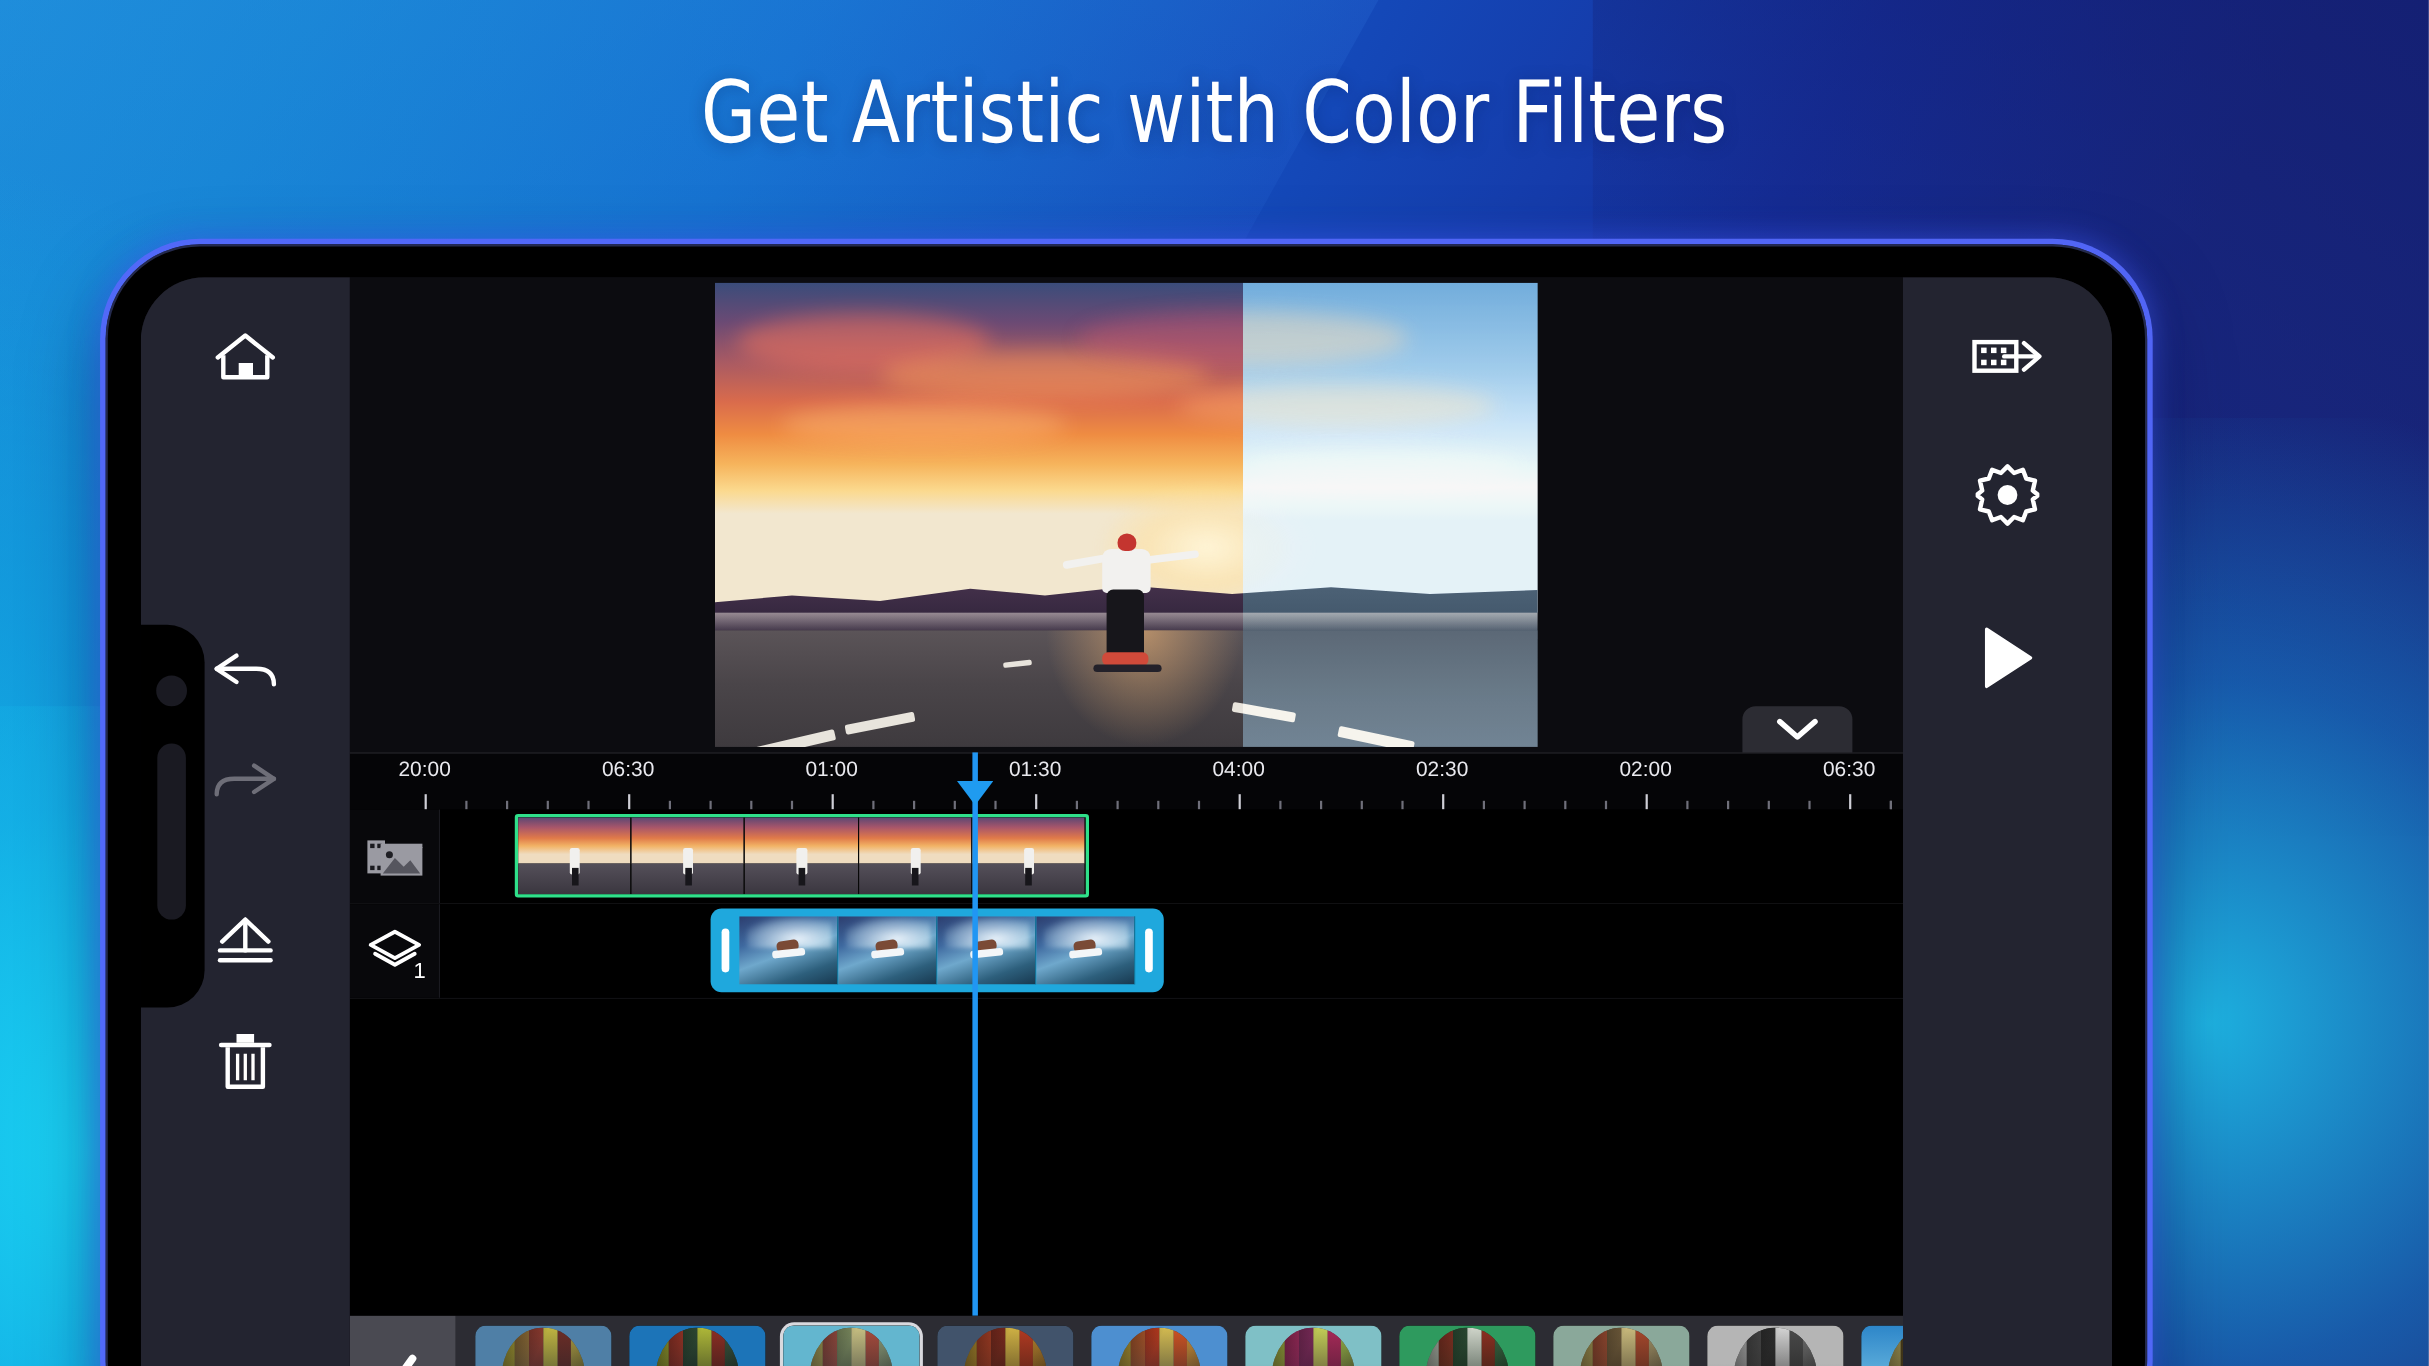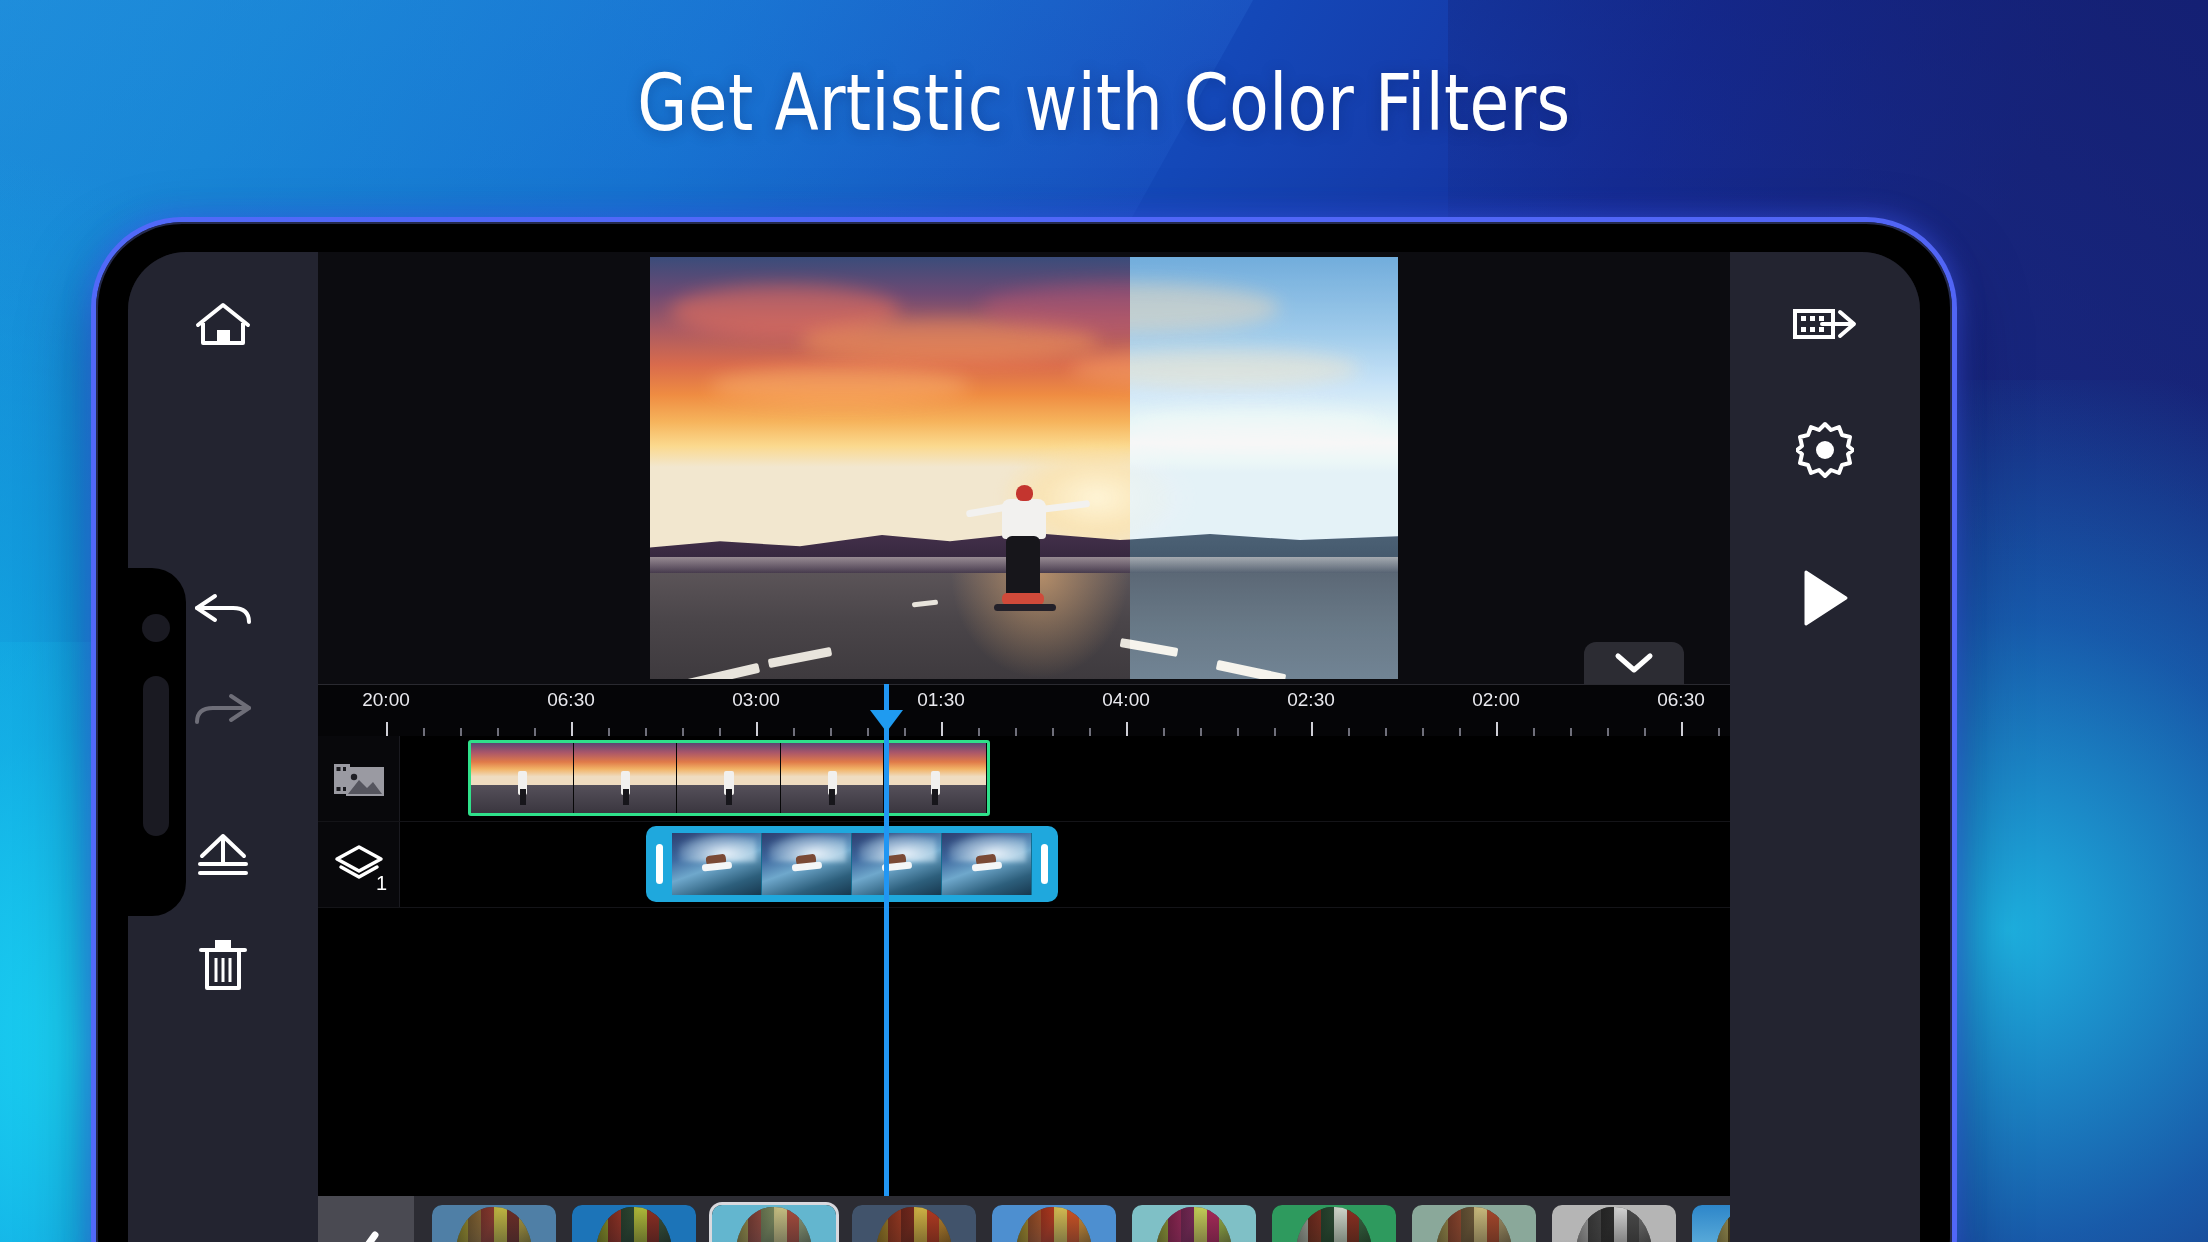--- a/index.html
+++ b/index.html
@@ -593,21 +593,21 @@
                 <div class="tick-minor" style="left: 105px;"></div>
                 <div class="tick-minor" style="left: 142px;"></div>
                 <div class="tick-minor" style="left: 179px;"></div>
                 <div class="tick-minor" style="left: 216px;"></div>
                 <div class="tick-label" style="left: 253px;">06:30</div>
                 <div class="tick-major" style="left: 253px;"></div>
                 <div class="tick-minor" style="left: 290px;"></div>
                 <div class="tick-minor" style="left: 327px;"></div>
                 <div class="tick-minor" style="left: 364px;"></div>
                 <div class="tick-minor" style="left: 401px;"></div>
-                <div class="tick-label" style="left: 438px;">03:00</div>
+                <div class="tick-label" style="left: 438px;">01:00</div>
                 <div class="tick-major" style="left: 438px;"></div>
                 <div class="tick-minor" style="left: 475px;"></div>
                 <div class="tick-minor" style="left: 512px;"></div>
                 <div class="tick-minor" style="left: 549px;"></div>
                 <div class="tick-minor" style="left: 586px;"></div>
                 <div class="tick-label" style="left: 623px;">01:30</div>
                 <div class="tick-major" style="left: 623px;"></div>
                 <div class="tick-minor" style="left: 660px;"></div>
                 <div class="tick-minor" style="left: 697px;"></div>
                 <div class="tick-minor" style="left: 734px;"></div>

